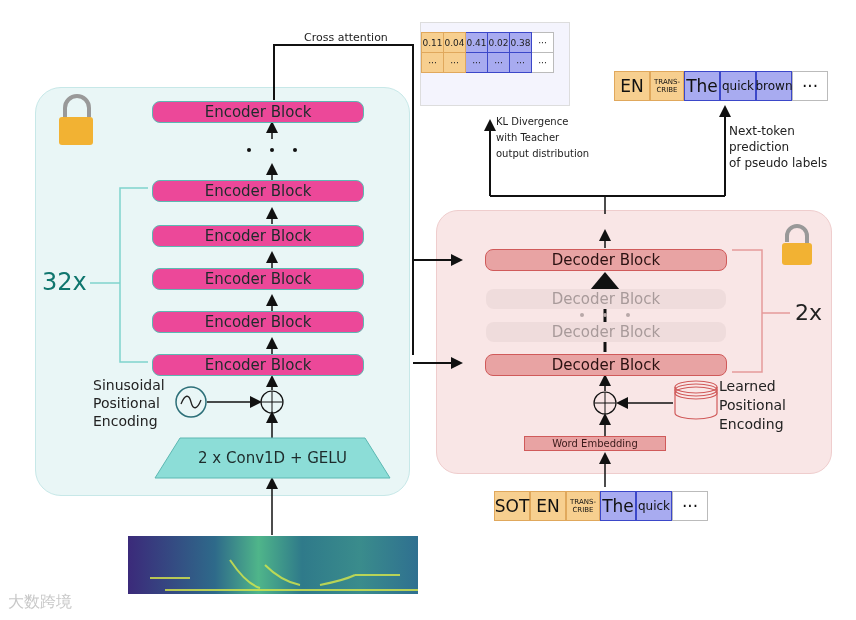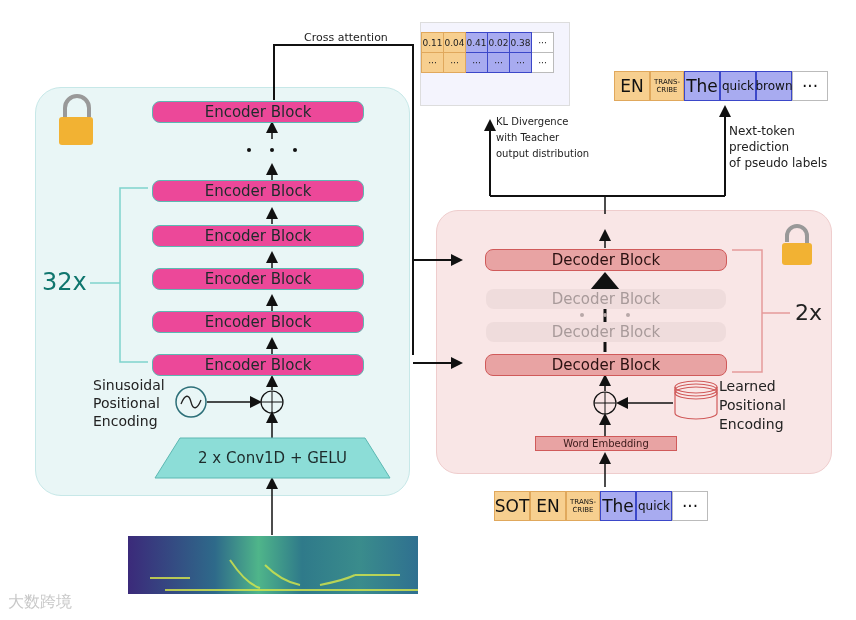--- a/index.html
+++ b/index.html
@@ -200,21 +200,21 @@
   <div>of pseudo labels</div>
 </div>
 
 <div class="abs dec-block" style="left:485px;top:249px">Decoder Block</div>
 <div class="abs dec-ghost" style="left:486px;top:289px">Decoder Block</div>
 <div class="abs dec-ghost" style="left:486px;top:322px">Decoder Block</div>
 <div class="abs dec-block" style="left:485px;top:354px">Decoder Block</div>
 
 <div class="abs" style="left:795px;top:300px;font-size:22px;color:#222">2x</div>
 
-<div class="abs" style="left:535px;top:436px;width:140px;height:13px;background:#e8a3a3;border:1px solid #d05a5a;font-size:10px;line-height:13px;text-align:center;color:#3a1a1a">Word Embedding</div>
+<div class="abs" style="left:524px;top:436px;width:140px;height:13px;background:#e8a3a3;border:1px solid #d05a5a;font-size:10px;line-height:13px;text-align:center;color:#3a1a1a">Word Embedding</div>
 
 <div class="abs label" style="left:719px;top:377px;font-size:14px;line-height:19px">
   <div>Learned</div>
   <div>Positional</div>
   <div>Encoding</div>
 </div>
 
 <div class="abs tok-row" style="left:494px;top:491px" id="input-tokens">
     <div class="tok" style="width: 36px; font-size: 17px; white-space: pre;">SOT</div>
     <div class="tok" style="width: 36px; font-size: 17px; white-space: pre;">EN</div>

